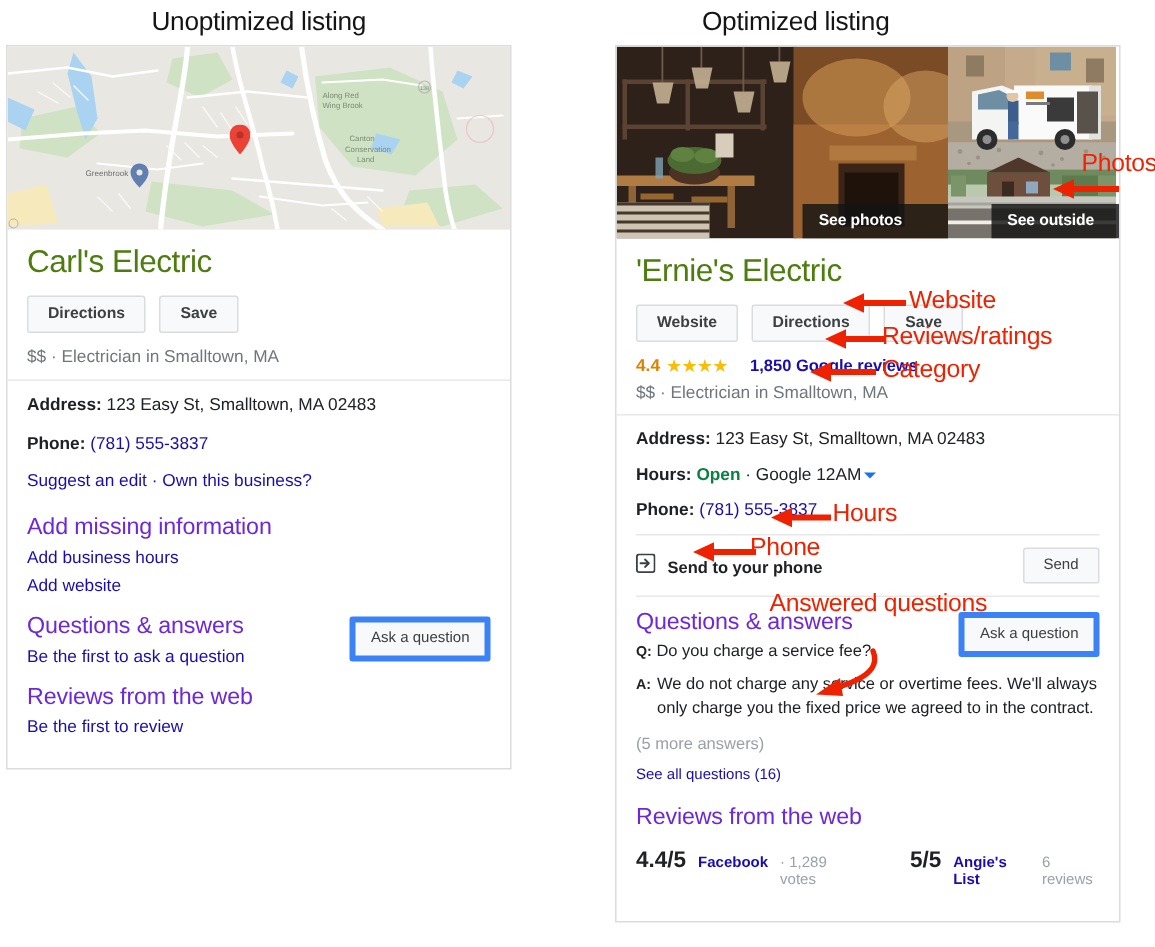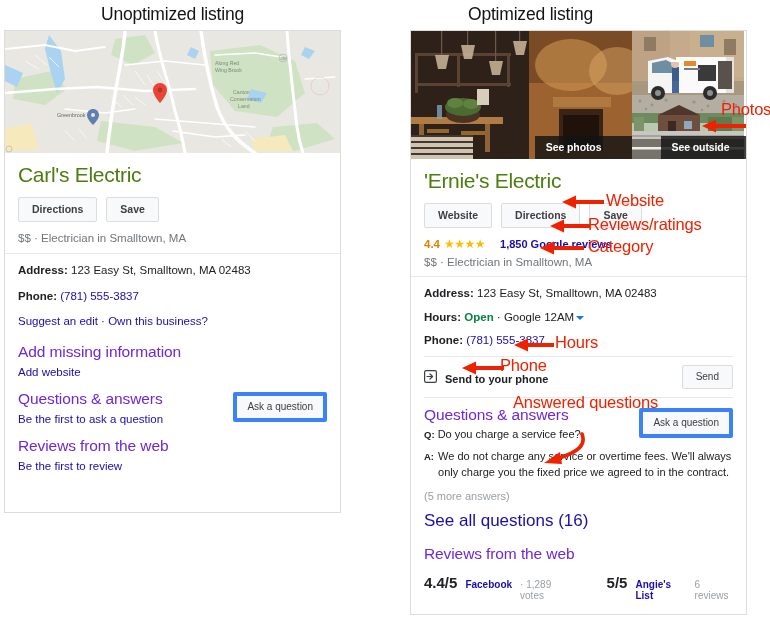--- a/index.html
+++ b/index.html
@@ -168,21 +168,21 @@
   }
   .send-left { display:flex; align-items:flex-end; gap:8px; font-size:11px; font-weight:bold; color:#202124;}
   .send-btn {
     border:1px solid #dadce0; background:#f8f9fa; color:#3c4043;
     font-size:10px; padding:6px 13px; border-radius:2px; line-height:1; cursor:pointer;
     font-family: "Liberation Sans", sans-serif;
   }
   .qa-line { font-size: 11px; color:#202124; line-height:1.45; margin-bottom: 6px;}
   .qa-tag { font-size: 9.5px; font-weight: bold; }
   .more-ans { font-size: 11px; color: #9aa0a6; margin: 9px 0 9px 0; }
-  .see-all { font-size: 17px; color:#1a0dab; cursor:pointer; display:block; margin-bottom:4px;}
+  .see-all { font-size: 10px; color:#1a0dab; cursor:pointer; display:block; margin-bottom:4px;}
   .web-rev-row { display:flex; align-items: baseline; gap: 8px; padding-top: 4px;}
   .score { font-size: 15px; font-weight: bold; color:#202124; }
   .src { font-size: 10px; font-weight: bold; color:#1a0dab; cursor:pointer;}
   .votes { font-size: 10px; color:#9aa0a6; }
   
   .anno {
     position: absolute;
     color: #ee2200;
     font-size: 16.5px;
     font-weight: normal;
@@ -282,20 +282,21 @@
     </div>
     <div class="info-row">
       <b>Phone:</b>
       <span class="link-blue">(781) 555-3837</span>
     </div>
     <div class="info-row" style="margin-bottom:4px;">
       <span class="link">Suggest an edit · Own this business?</span>
     </div>
 
     <div class="sec-head">Add missing information</div>
+    <span class="mini-link">Add business hours</span>
     <span class="mini-link">Add website</span>
 
     <div class="qa-head-row" style="margin-top:12px;">
       <button class="ask-btn">Ask a question</button>
       <div class="sec-head" style="margin-top:0;">Questions &amp; answers</div>
       <span class="mini-link">Be the first to ask a question</span>
     </div>
 
     <div style="margin-top:12px;">
       <div class="sec-head" style="margin-top:0;">Reviews from the web</div>

